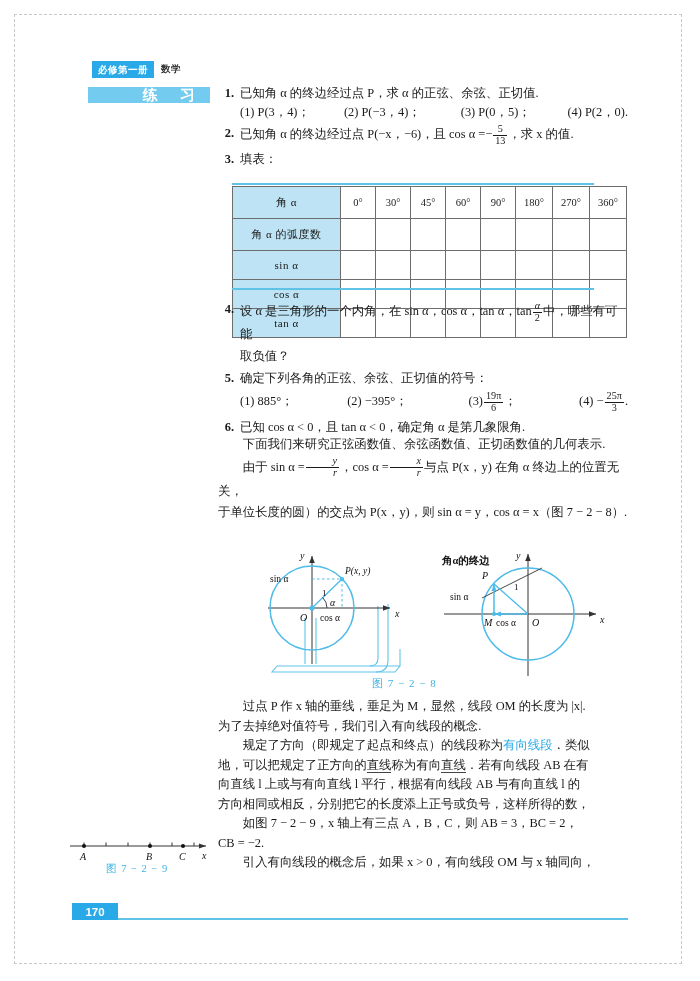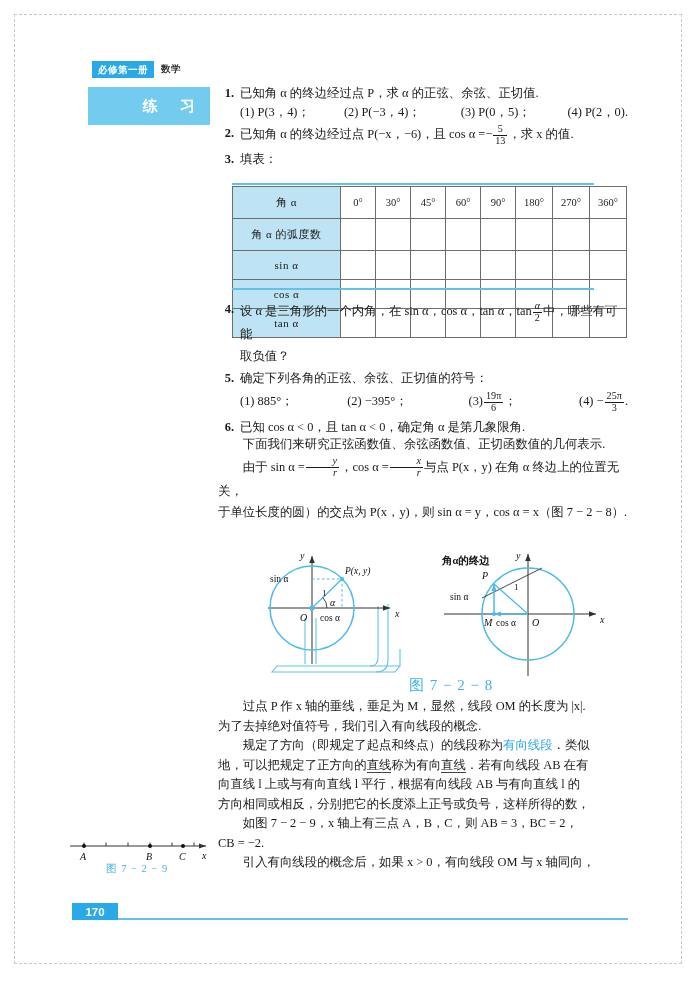--- a/index.html
+++ b/index.html
@@ -21,21 +21,21 @@
     padding:3.5px 6px 4px 6px;letter-spacing:.5px;
     font-family:"Liberation Sans","DejaVu Sans",sans-serif;font-weight:bold;
   }
   .runhead .subject{
     color:#333;font-size:9.5px;letter-spacing:.5px;
     font-family:"Liberation Sans","DejaVu Sans",sans-serif;font-weight:bold;text-align:center;
   }
 
   
   .practice-banner{
-    position:absolute;left:88px;top:87px;width:122px;height:38px;
+    position:absolute;left:88px;top:87px;width:122px;height:16px;
     background:#74cbf0;display:flex;align-items:center;justify-content:flex-end;
   }
   .practice-banner .txt{
     color:#ffffff;font-size:15px;font-weight:bold;letter-spacing:9px;
     padding-right:6px;font-family:"Liberation Sans","DejaVu Sans",sans-serif;
   }
 
   
   .ex-col{position:absolute;left:218px;top:84px;width:410px;}
   .ex{position:relative;margin-bottom:2px;font-size:12.4px;line-height:18px;}
@@ -68,22 +68,22 @@
   
   .prose{position:absolute;left:218px;top:435px;width:410px;font-size:12.4px;line-height:19.5px;}
   .prose p{margin:0;text-indent:2em;}
   .prose p.noind{text-indent:0;}
   .hl{color:#29a9e8;}
   .ul{border-bottom:1px solid #444;}
 
   
   .figs{position:absolute;left:250px;top:546px;width:380px;height:150px;}
   .figcap{
-    position:absolute;left:372px;top:676px;color:#3fb3e3;font-size:15px;
-    letter-spacing:1px;font-family:"Liberation Serif","DejaVu Serif",serif;margin-left:37px;
+    position:absolute;left:372px;top:676px;color:#3fb3e3;font-size:11px;
+    letter-spacing:1px;font-family:"Liberation Serif","DejaVu Serif",serif;
   }
 
   .prose2{position:absolute;left:218px;top:697px;width:410px;font-size:12.4px;line-height:19.5px;}
   .prose2 p{margin:0;text-indent:2em;}
   .prose2 p.noind{text-indent:0;}
 
   
   .numline{position:absolute;left:66px;top:834px;width:150px;height:48px;}
   .numcap{position:absolute;left:106px;top:862px;color:#3fb3e3;font-size:10.5px;letter-spacing:1px;}
 

